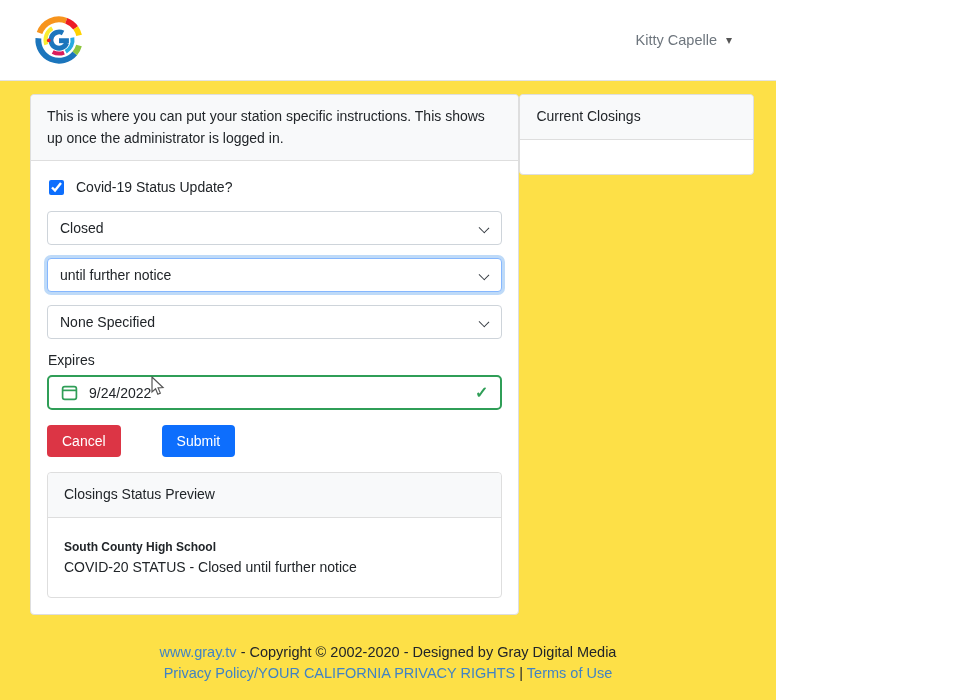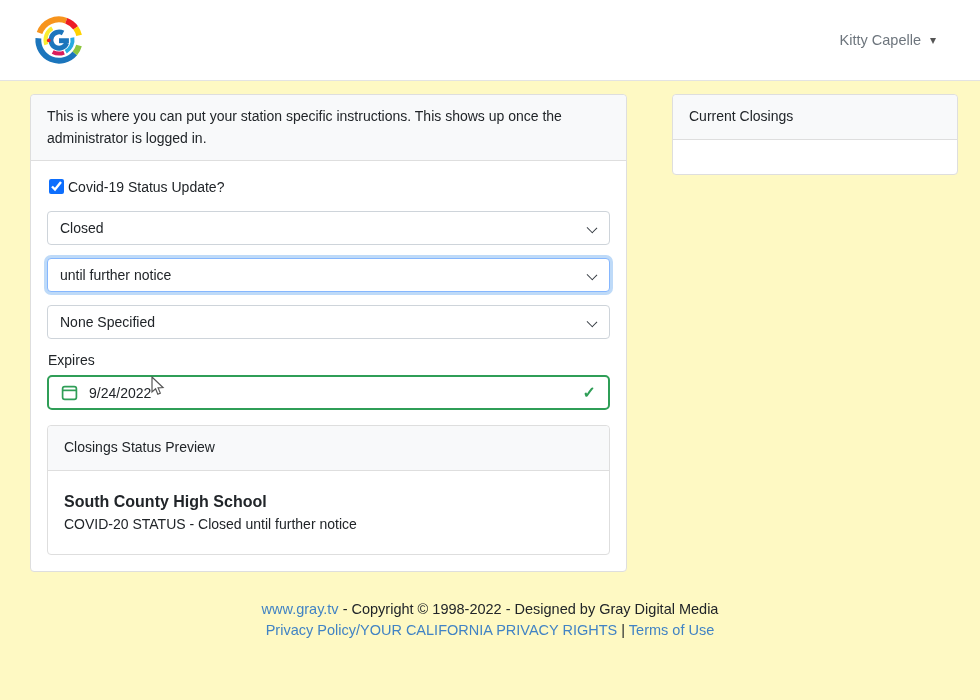--- a/index.html
+++ b/index.html
@@ -1,38 +1,38 @@
 <!DOCTYPE html>
 <html><head>
 <meta charset="utf-8">
 <style>
   * { margin: 0; padding: 0; box-sizing: border-box; }
   html, body { background: #ffffff; }
   body { font-family: "Liberation Sans", sans-serif; color: #212529; }
-  .page { position: relative; width: 980px; height: 700px; background: #fef9c3; overflow: hidden; }
+  .page { position: relative; width: 776px; height: 700px; background: #fde047; overflow: hidden; }
 
   
   .navbar { height: 81px; display: flex; align-items: center; justify-content: space-between;
             padding: 0 44px 0 32px; border-bottom: 1px solid #e3e3e3; background: #fff; }
   .logo { width: 54px; height: 54px; display: block; }
   .user-menu { display: flex; align-items: center; gap: 9px; color: #6d757d; font-size: 14.5px; cursor: pointer; }
   .user-caret { font-size: 12px; color: #555; }
 
   
   .content { display: flex; align-items: flex-start; justify-content: space-between; padding: 13px 22px 0 30px; }
   .main-col { width: 597px; }
   .side-col { width: 286px; }
 
   .card { border: 1px solid #dedede; border-radius: 4px; background: #fff; }
   .card-header { background: #f8f9fa; border-bottom: 1px solid #dedede; padding: 11px 16px;
                  font-size: 14px; color: #212529; border-radius: 4px 4px 0 0; line-height: 1.55; }
   .card-body { padding: 16px; }
 
   
-  .check-row { display: flex; align-items: flex-start; gap: 4px; font-size: 14px; margin: 2px 0 16px 2px; }
+  .check-row { display: flex; align-items: center; gap: 12px; font-size: 14px; margin: 2px 0 16px 2px; }
   .check-row input { width: 15px; height: 15px; accent-color: #0d6efd; cursor: pointer; }
 
   .select { position: relative; height: 34px; border: 1px solid #ced4da; border-radius: 4px;
             display: flex; align-items: center; padding: 0 30px 0 12px; font-size: 14px;
             color: #212529; margin-bottom: 13px; cursor: pointer; background: #fff; }
   .select.focused { border-color: #86b7fe; box-shadow: 0 0 0 3px #bedaf8; }
   .chev { position: absolute; right: 13px; top: 12px; width: 8px; height: 8px;
           border-right: 1.7px solid #343a40; border-bottom: 1.7px solid #343a40;
           transform: rotate(45deg) scale(1,0.9); }
 
@@ -43,21 +43,21 @@
   .date-field input { border: none; outline: none; font-size: 14px; color: #212529; flex: 1;
                       font-family: "Liberation Sans", sans-serif; background: transparent; }
   .valid-check { color: #2f9e57; font-weight: bold; font-size: 16px; }
 
   .btn-row { display: flex; gap: 41px; margin: 3px 0 15px; }
   .btn { border: none; border-radius: 4px; color: #fff; font-size: 14px; padding: 8px 15px;
          cursor: pointer; font-family: "Liberation Sans", sans-serif; }
   .btn-cancel { background: #dc3545; }
   .btn-submit { background: #0d6efd; }
 
-  .preview-name { font-weight: bold; font-size: 16px; margin: 6px 0 5px; }
+  .preview-name { font-weight: bold; font-size: 12px; margin: 6px 0 5px; }
   .preview-status { font-size: 14px; color: #212529; margin-bottom: 6px; }
 
   .side-body { height: 34px; }
 
   
   .footer { text-align: center; margin-top: 27px; font-size: 14.5px; line-height: 1.42; color: #212529; }
   .footer a { color: #4183c4; text-decoration: none; cursor: pointer; }
 
   
   .cal-icon { width: 17px; height: 17px; display: block; }
@@ -120,20 +120,24 @@
         <span class="field-label">Expires</span>
         <div class="date-field">
           <svg class="cal-icon" viewBox="0 0 16 16">
             <rect x="1.5" y="2.5" width="13" height="12" rx="2" fill="none" stroke="#2f9e57" stroke-width="1.6"></rect>
             <line x1="1.5" y1="6" x2="14.5" y2="6" stroke="#2f9e57" stroke-width="1.6"></line>
           </svg>
           <input type="text" value="9/24/2022" style="">
           <span class="valid-check">✓</span>
         </div>
 
+        <div class="btn-row">
+          <button class="btn btn-cancel">Cancel</button>
+          <button class="btn btn-submit">Submit</button>
+        </div>
 
         <div class="card">
           <div class="card-header">Closings Status Preview</div>
           <div class="card-body">
             <div class="preview-name">South County High School</div>
             <div class="preview-status">COVID-20 STATUS - Closed until further notice</div>
           </div>
         </div>
 
       </div>
@@ -142,21 +146,21 @@
     <div class="side-col card">
       <div class="card-header">Current Closings</div>
       <div class="side-body"></div>
     </div>
 
   </div>
 
   <div class="footer">
     <div>
       <a>www.gray.tv</a>
-      <span>- Copyright © 1998-2022 - Designed by Gray Digital Media</span>
+      <span>- Copyright © 2002-2020 - Designed by Gray Digital Media</span>
     </div>
     <div>
       <a>Privacy Policy/YOUR CALIFORNIA PRIVACY RIGHTS</a>
       <span>|</span>
       <a>Terms of Use</a>
     </div>
   </div>
 
   <svg class="cursor" width="15" height="21" viewBox="0 0 15 21">
     <path d="M 2 1 L 2 16 L 5.6 12.8 L 7.8 18.2 L 10.3 17.1 L 8.1 11.9 L 13 11.6 Z" fill="#ffffff" stroke="#555555" stroke-width="1.2"></path>

